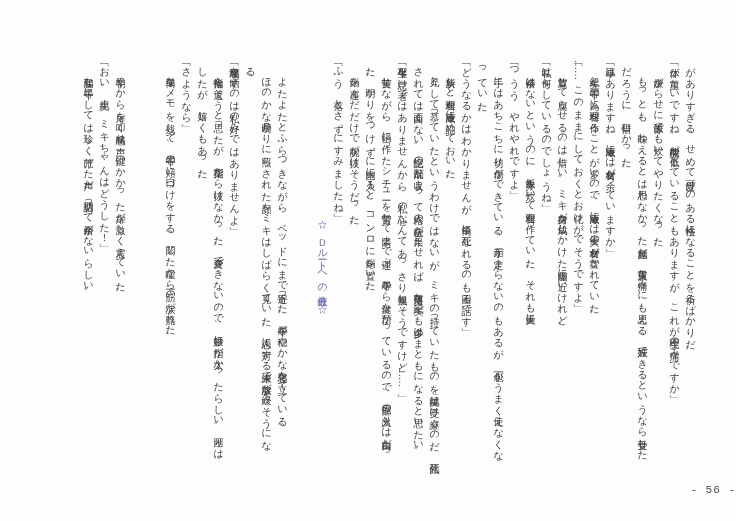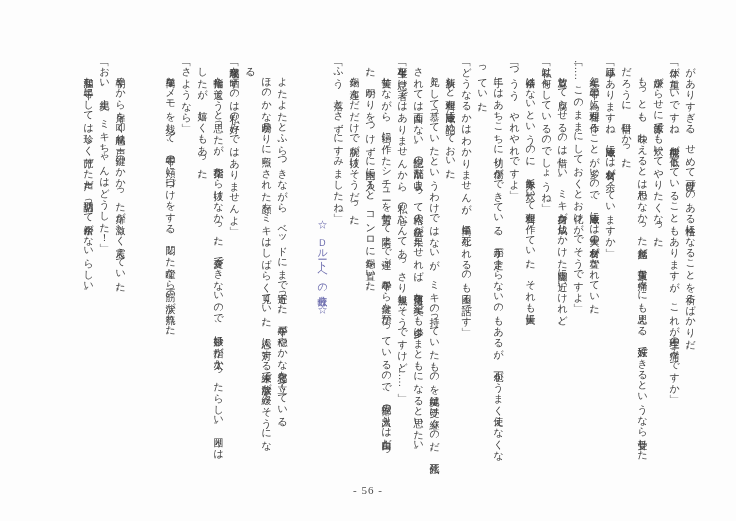--- a/index.html
+++ b/index.html
@@ -42,25 +42,25 @@
   .text-area p.heading {
     color: var(--heading-color, #6b6bad);
     text-align: center;
     margin-block-end: 24px;
   }
   .page-number {
     position: absolute;
     top: 484px;
     left: 0;
     width: 100%;
-    text-align: center;
+    text-align: right;
     font-size: 11px;
     letter-spacing: 1px;
     color: #4a4a4a;
-    font-family: Liberation Serif, serif;
+    font-family: Liberation Mono, monospace;
   }
 </style>
 </head>
 <body>
 
 <div class="page">
   <div class="text-area" id="text-area">
       <p class="continuation">がありすぎる。せめて可愛げのある性格になることを祈るばかりだ。</p>
       <p class="dialogue">「体が重たいですね。機能が低下していることもありますが、これが生理の痛みですか」</p>
       <p class="narrative">嫌がらせに赤飯でも炊いてやりたくなった。</p>

